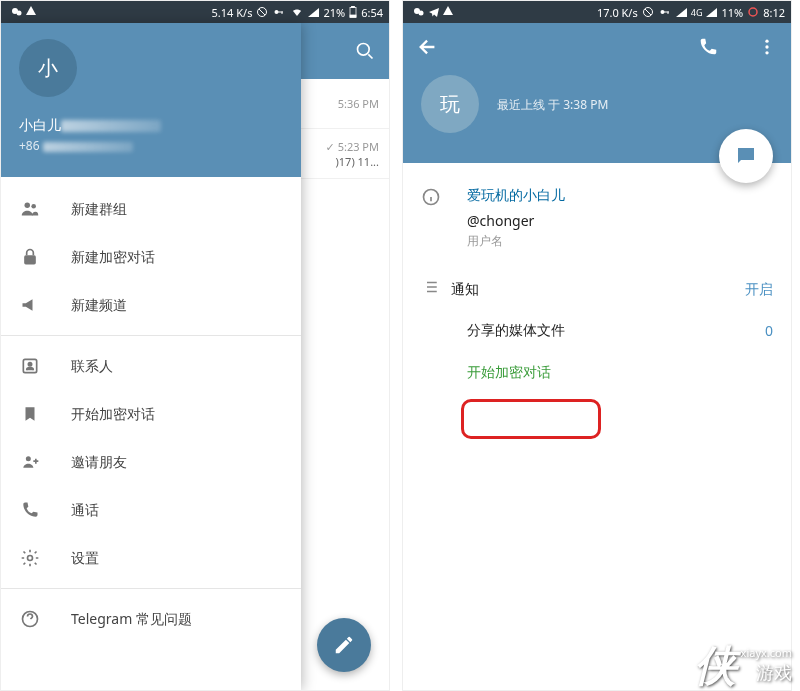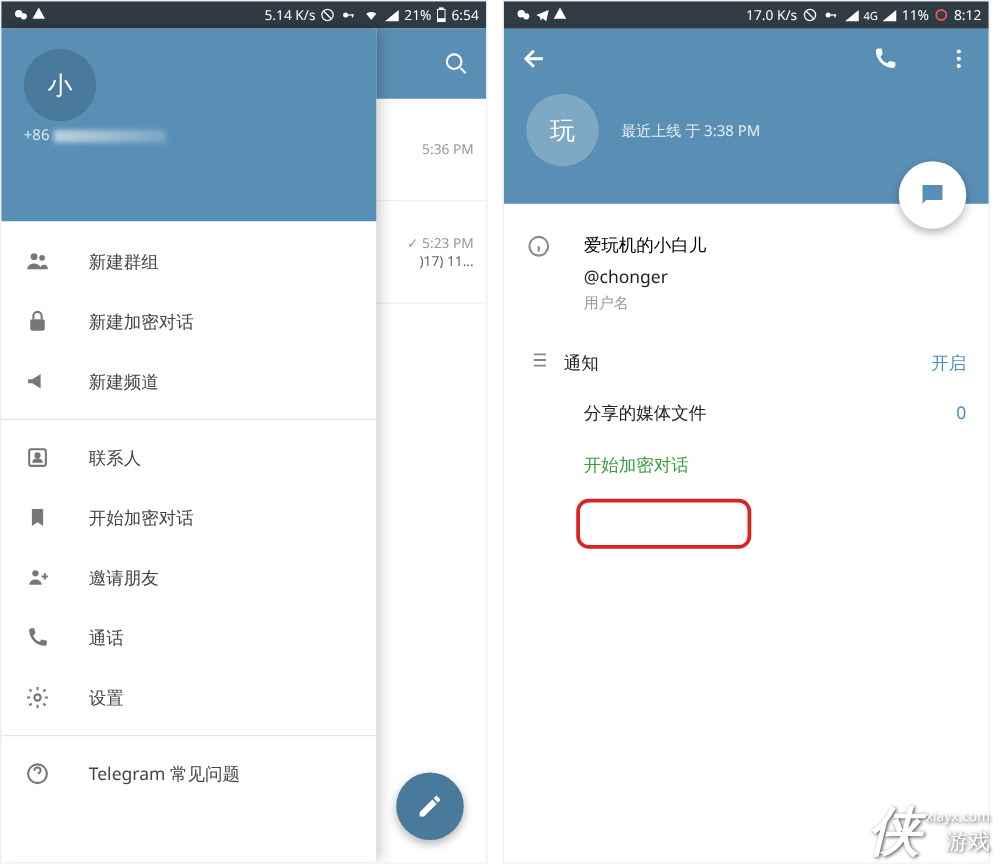--- a/index.html
+++ b/index.html
@@ -16,37 +16,37 @@
 .drawer-phone { font-size: 12px; color: rgba(255,255,255,0.8); margin-top: 2px; }
 .blur-strip { display: inline-block; width: 100px; height: 12px; background: linear-gradient(90deg, rgba(255,255,255,0.6), rgba(255,255,255,0.2)); filter: blur(2px); vertical-align: middle; border-radius: 2px; }
 .menu-list { padding: 8px 0; }
 .menu-item { display: flex; align-items: center; height: 48px; padding: 0 18px; gap: 30px; font-size: 14px; color: #444; cursor: pointer; }
 .menu-item .icon { width: 22px; height: 22px; display: flex; align-items: center; justify-content: center; color: #777; }
 .divider { height: 1px; background: #e5e5e5; margin: 6px 0; }
 .highlight-box { border: 3px solid #d22; border-radius: 10px; position: absolute; pointer-events: none; }
 .bg-right { position: absolute; right: 0; top: 22px; width: 90px; bottom: 0; background: #fff; }
 .bg-header { height: 56px; background: #5a8fb5; display: flex; align-items: center; justify-content: flex-end; padding-right: 14px; }
 .search-ic { color: #fff; }
-.chat-row { padding: 10px 10px; border-bottom: 1px solid #f0f0f0; text-align: right; font-size: 11px; color: #999; height: 82px; display: flex; flex-direction: column; justify-content: center; }
+.chat-row { padding: 10px 10px; border-bottom: 1px solid #f0f0f0; text-align: right; font-size: 11px; color: #999; height: 50px; display: flex; flex-direction: column; justify-content: center; }
 .fab { position: absolute; right: 18px; bottom: 18px; width: 54px; height: 54px; border-radius: 50%; background: #4a7a9b; display: flex; align-items: center; justify-content: center; box-shadow: 0 3px 8px rgba(0,0,0,0.3); }
 
 .p2-header { height: 140px; background: #5a8fb5; position: relative; color: #fff; }
 .p2-topbar { display: flex; align-items: center; height: 48px; padding: 0 14px; gap: 20px; }
 .p2-topbar .spacer { flex: 1; }
 .p2-topbar svg { color: #fff; }
 .profile-row { display: flex; align-items: center; padding: 0 18px; gap: 18px; margin-top: 4px; }
 .avatar2 { width: 58px; height: 58px; border-radius: 50%; background: #7fa8c2; display: flex; align-items: center; justify-content: center; font-size: 20px; }
 .profile-title { font-size: 18px; font-weight: 500; }
 .profile-sub { font-size: 12px; color: rgba(255,255,255,0.85); margin-top: 2px; }
 .fab-chat { position: absolute; right: 18px; top: 128px; width: 54px; height: 54px; border-radius: 50%; background: #fff; display: flex; align-items: center; justify-content: center; box-shadow: 0 3px 8px rgba(0,0,0,0.3); z-index: 3; }
 .info-section { padding: 24px 18px 10px; }
 .info-row { display: flex; gap: 24px; margin-bottom: 18px; }
 .info-icon { width: 22px; height: 22px; color: #888; flex-shrink: 0; }
 .info-content { flex: 1; }
-.info-line1 { font-size: 14px; color: #000000; }
+.info-line1 { font-size: 14px; color: #0369a1; font-family: Liberation Mono, monospace; }
 .info-line2 { font-size: 14px; color: #222; margin-top: 6px; }
 .info-line3 { font-size: 12px; color: #999; margin-top: 2px; }
 .setting-row { display: flex; gap: 8px; align-items: center; padding: 10px 0; }
 .setting-label { flex: 1; font-size: 14px; color: #222; }
 .setting-val { font-size: 14px; color: #4a90c2; }
 .encrypt-row { padding: 10px 0; margin-left: 46px; }
 .encrypt-text { font-size: 14px; color: #3a9c3a; }
 .watermark { position: absolute; right: 8px; bottom: 6px; color: #fff; text-align: right; z-index: 20; text-shadow: 1px 1px 3px rgba(0,0,0,0.7); }
 .watermark .big { font-size: 42px; font-weight: bold; font-style: italic; line-height: 1; }
 .watermark .small { font-size: 11px; }
@@ -102,20 +102,21 @@
         </div>
       <div class="chat-row">
         <span>✓ <span>5:23 PM</span></span>
         <span style="color:#666">)17) 11...</span>
       </div>
     </div>
 
     <div class="drawer">
       <div class="drawer-header">
         <div class="avatar">小</div>
+        <div class="drawer-name"><span>小白儿</span><span class="blur-strip"></span></div>
         <div class="drawer-phone"><span>+86</span> <span class="blur-strip" style="width:90px;height:10px"></span></div>
       </div>
       <div class="menu-list">
         <div class="menu-item">
           <span class="icon">
               <svg width="22" height="22" viewBox="0 0 24 24" fill="#777">
                 <circle cx="9" cy="8" r="3"></circle>
                 <circle cx="16" cy="9" r="2.5"></circle>
                 <path d="M3 19c0-3 3-5 6-5s6 2 6 5z"></path>
                 <path d="M14 19c0-2 1.5-4 4-4s3 2 3 4z"></path>

